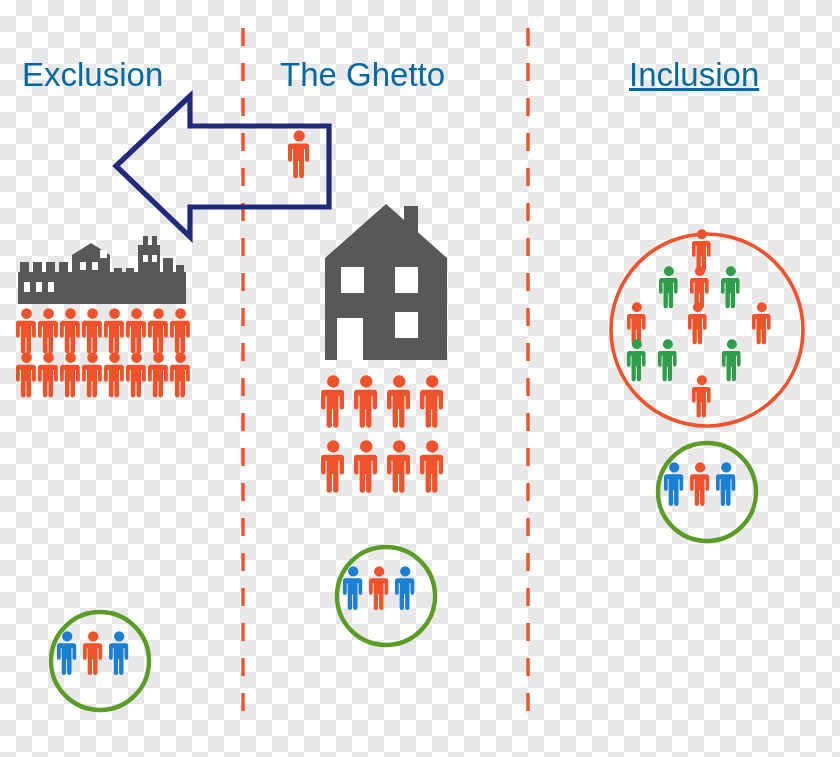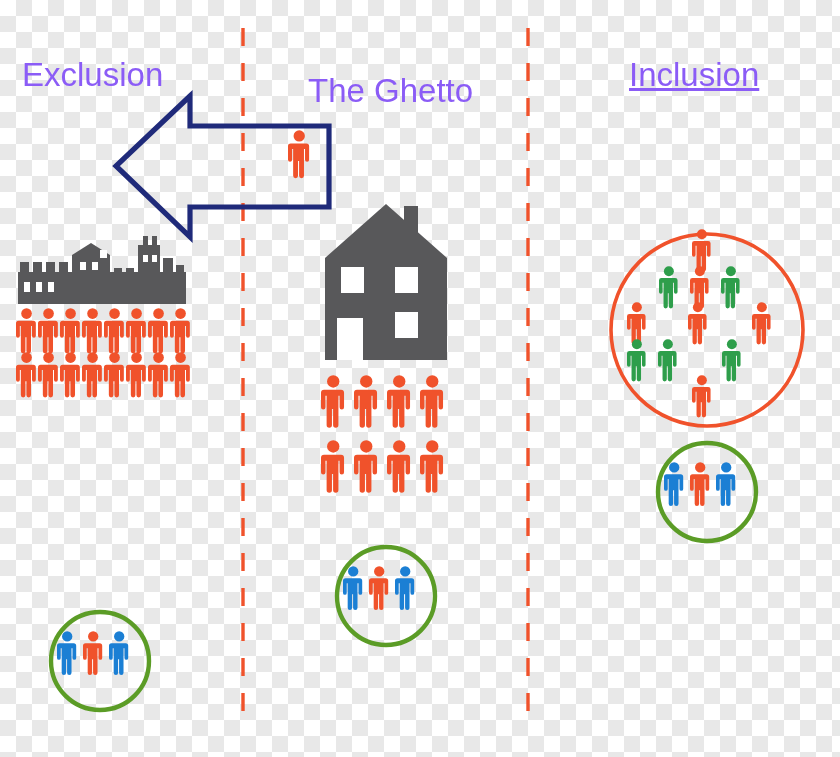--- a/index.html
+++ b/index.html
@@ -19,26 +19,26 @@
     background-size:32px 32px;
     background-position:0 0,16px 16px;
     background-color:#ffffff;
   }
   #canvas{
     position:absolute;left:0;top:0;width:840px;height:757px;
   }
   .col-title{
     position:absolute;
     font-size:33px;
-    color:#8b5cf6;
+    color:#0369a1;
     white-space:nowrap;
     letter-spacing:0px;
   }
   #title-exclusion{left:22px;top:56px;}
-  #title-ghetto{left:308px;top:56px;margin-top:16px;}
+  #title-ghetto{left:280px;top:56px;}
   #title-inclusion{left:629px;top:56px;text-decoration:underline;}
   svg{position:absolute;left:0;top:0;}
 </style>
 </head>
 <body>
 
 <div id="checker"></div>
 
 <div class="col-title" id="title-exclusion">Exclusion</div>
 <div class="col-title" id="title-ghetto">The Ghetto</div>

